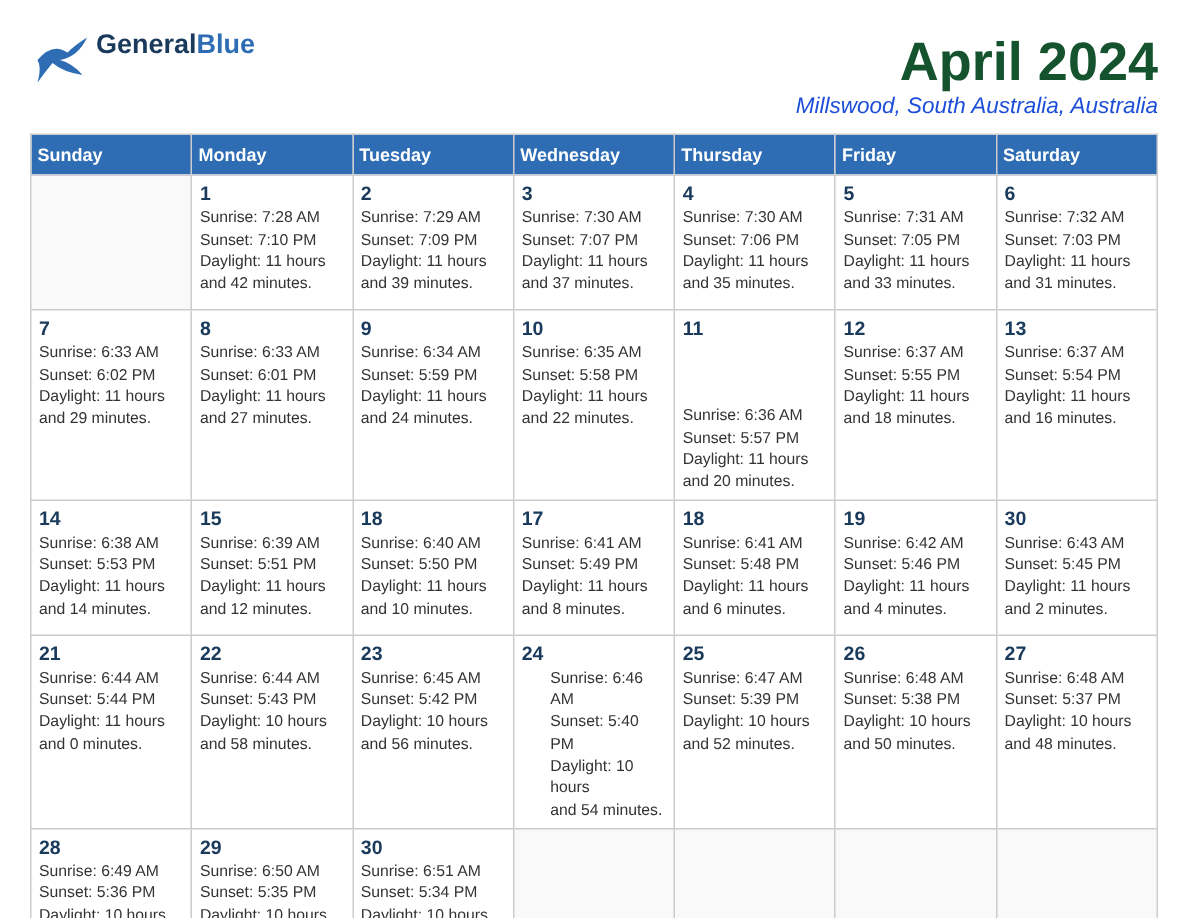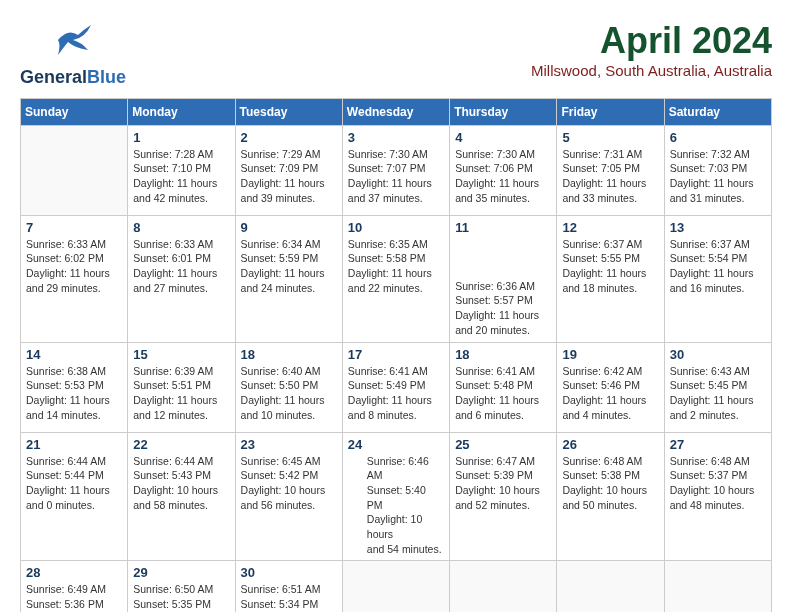--- a/index.html
+++ b/index.html
@@ -24,21 +24,22 @@
     .title-section {
       text-align: right;
     }
     .month-title {
       font-size: 36px;
       font-weight: bold;
       color: #14532d;
     }
     .location {
       font-size: 15px;
-      color: #7f1d1d;
+      color: #1d4ed8;
+      font-style: italic;
     }
     .calendar {
       width: 100%;
       border-collapse: collapse;
       font-size: 11px;
       padding-left: 12px;
     }
     .calendar th {
       background-color: #2e6db4;
       color: white;
@@ -66,23 +67,22 @@
       display: block;
       margin-bottom: 2px;
     }
     .day-info {
       color: #333;
       font-size: 10.5px;
       line-height: 1.4;
     }
     .logo-wrapper {
       display: flex;
-      align-items: center;
+      align-items: flex-start;
       gap: 4px;
-      flex-direction: column;
     }
   </style>
 </head>
 <body>
 
 <div class="header">
   <div class="logo">
     <div class="logo-wrapper">
       <div>
         <svg width="40" height="40" viewBox="0 0 40 40">

